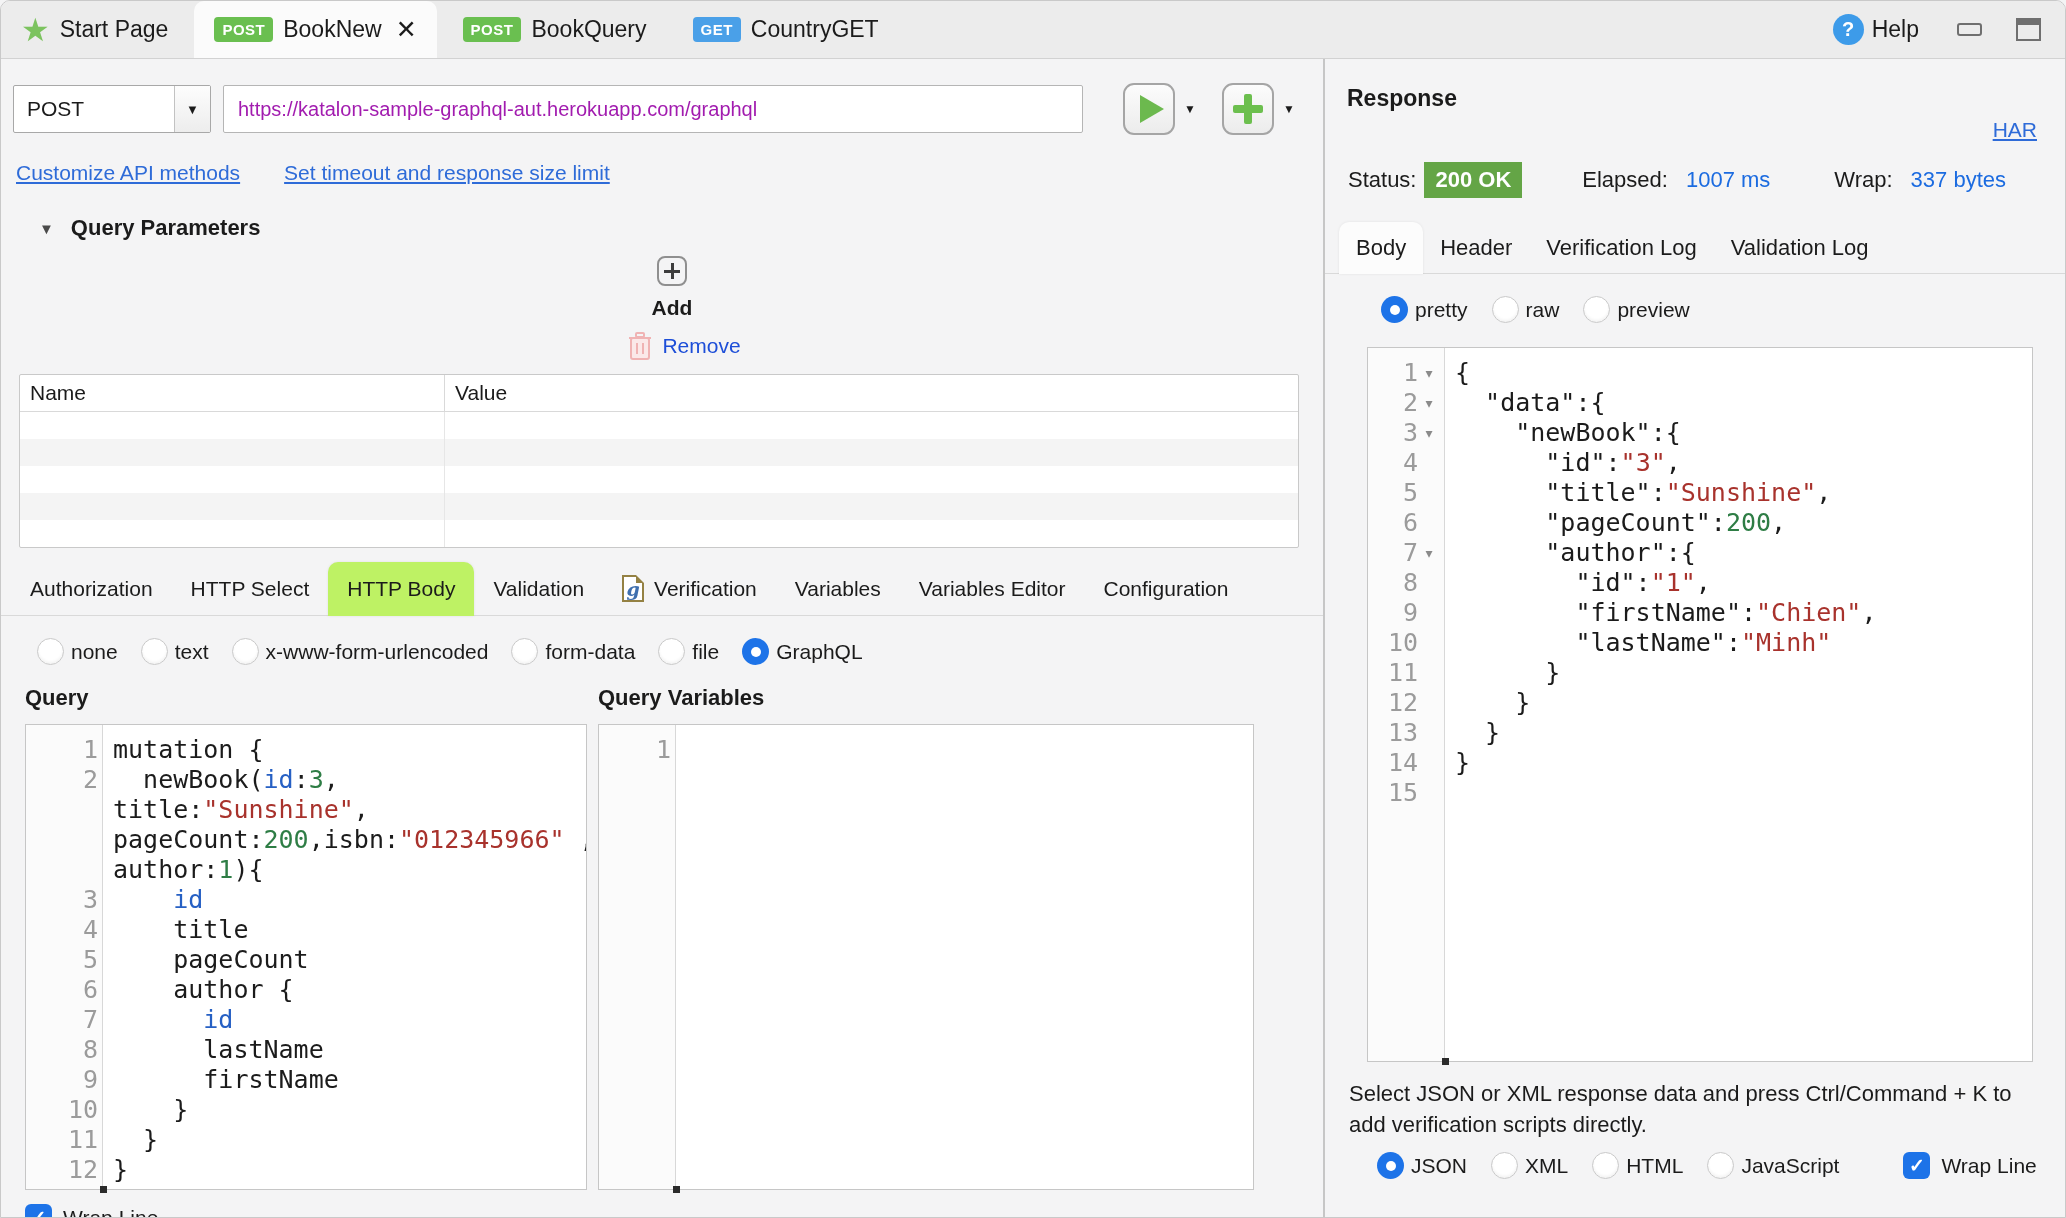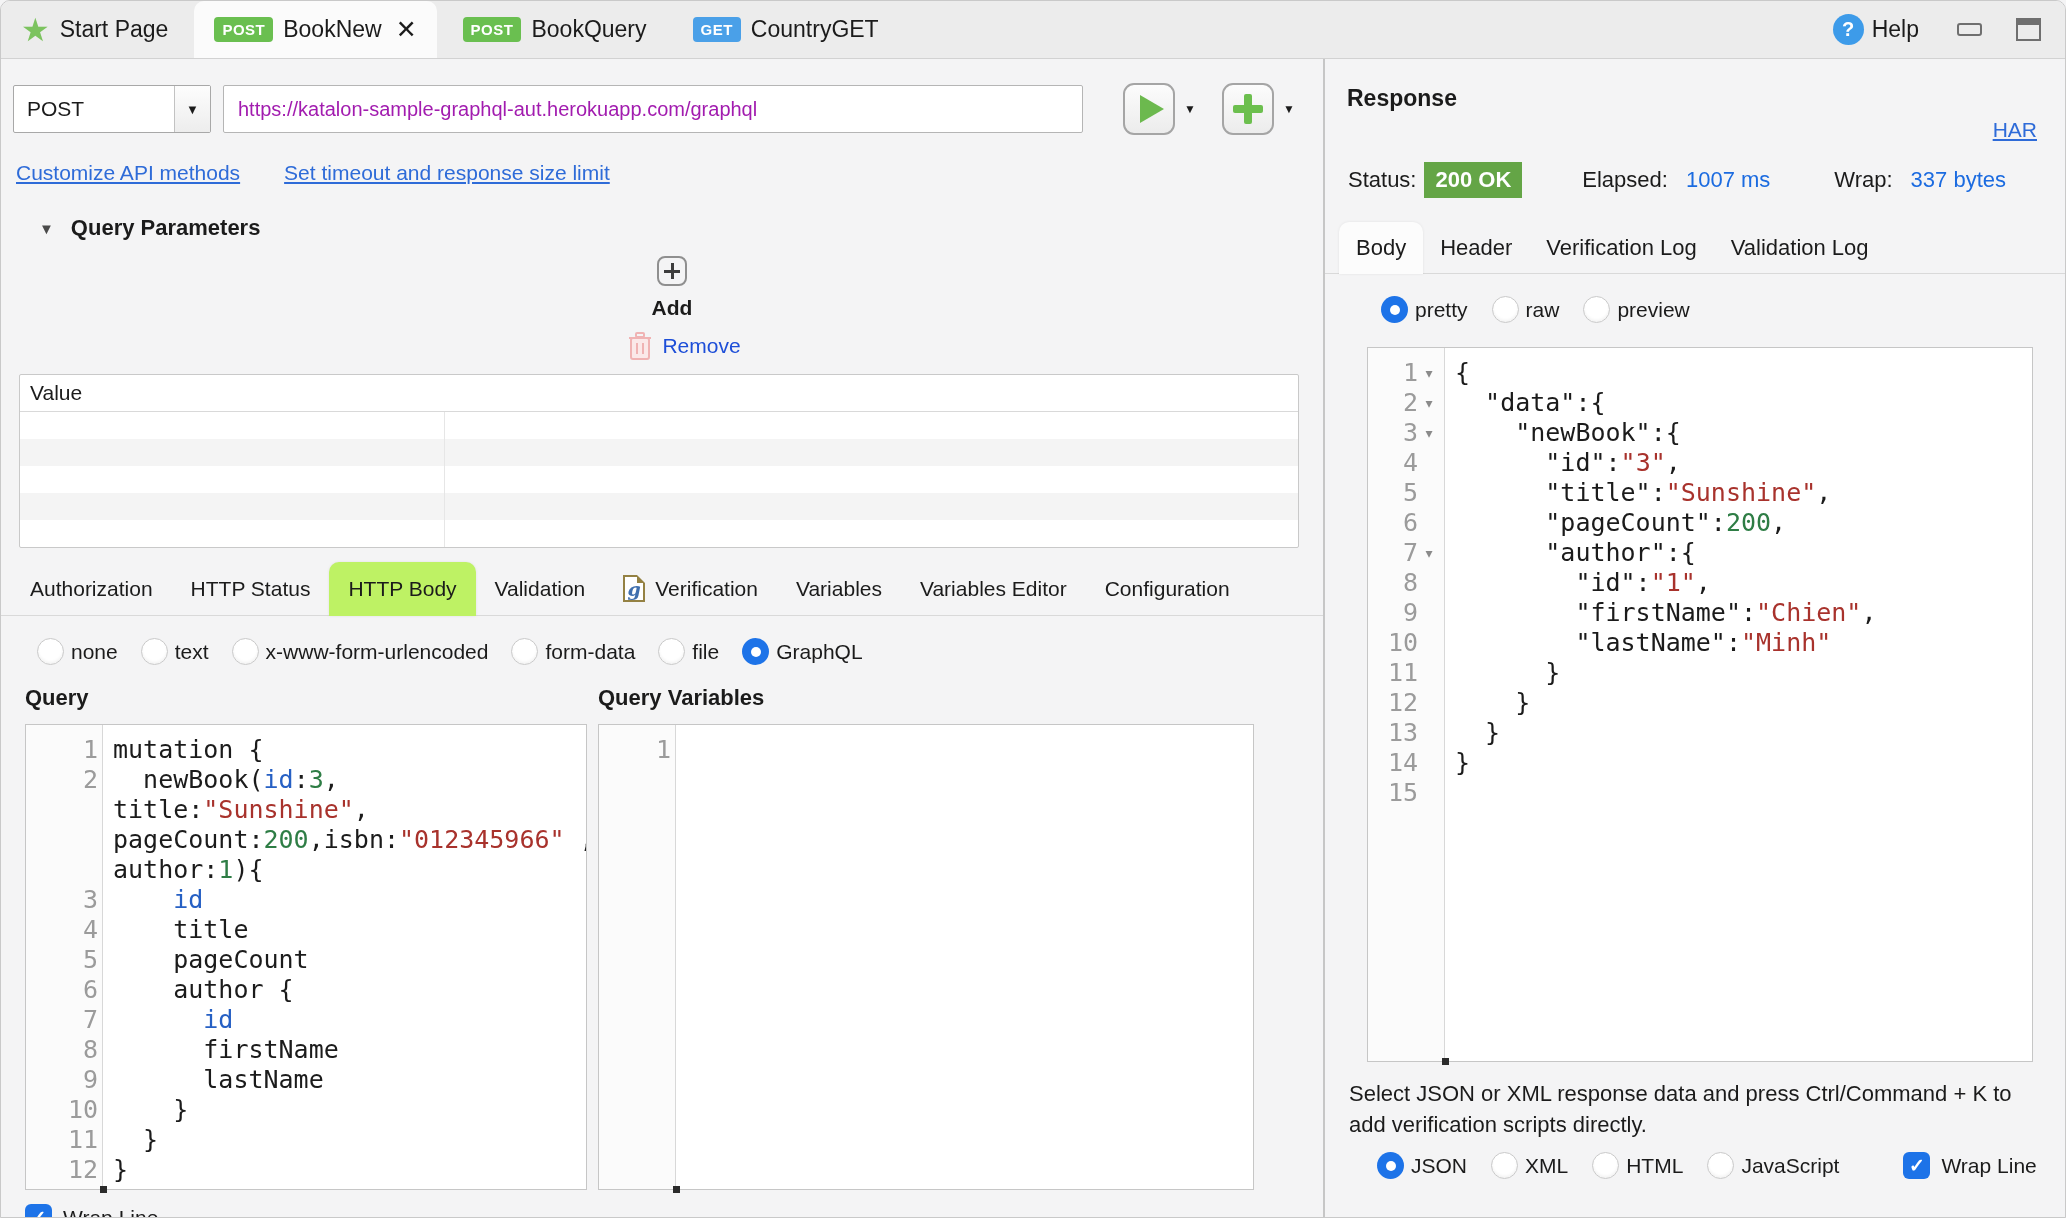--- a/index.html
+++ b/index.html
@@ -194,20 +194,21 @@
                 <line x1="10" y1="13" x2="10" y2="24"></line>
                 <line x1="16" y1="13" x2="16" y2="24"></line>
               </g>
             </svg>
           <span>Remove</span>
         </span>
       </div>
 
       <div class="param-table">
         <div class="pt-header">
+          <div class="pt-c1">Name</div>
           <div class="pt-c2">Value</div>
         </div>
         <div id="pt-rows">
             <div class="pt-row">
               <div class="cell1"></div>
               <div class="cell2"></div>
             </div>
             <div class="pt-row">
               <div class="cell1"></div>
               <div class="cell2"></div>
@@ -225,21 +226,21 @@
               <div class="cell2"></div>
             </div>
           </div>
       </div>
 
       <div class="req-tabs" id="req-tabs">
           <div class="req-tab">
             <span>Authorization</span>
           </div>
           <div class="req-tab">
-            <span>HTTP Status</span>
+            <span>HTTP Select</span>
           </div>
           <div class="req-tab active">
             <span>HTTP Body</span>
           </div>
           <div class="req-tab">
             <span>Validation</span>
           </div>
           <div class="req-tab">
             <span class="gicon">g</span>
             <span>Verification</span>
@@ -337,22 +338,22 @@
                 <div class="code-line"><span class="c-default">mutation {</span></div>
                 <div class="code-line"><span class="c-default">  newBook(</span><span class="c-blue">id</span><span class="c-default">:</span><span class="c-green">3</span><span class="c-default">,</span></div>
                 <div class="code-line"><span class="c-default">title:</span><span class="c-red">"Sunshine"</span><span class="c-default">,</span></div>
                 <div class="code-line"><span class="c-default">pageCount:</span><span class="c-green">200</span><span class="c-default">,isbn:</span><span class="c-red">"012345966"</span><span class="c-default"> ,</span></div>
                 <div class="code-line"><span class="c-default">author:</span><span class="c-green">1</span><span class="c-default">){</span></div>
                 <div class="code-line"><span class="c-default">    </span><span class="c-blue">id</span></div>
                 <div class="code-line"><span class="c-default">    title</span></div>
                 <div class="code-line"><span class="c-default">    pageCount</span></div>
                 <div class="code-line"><span class="c-default">    author {</span></div>
                 <div class="code-line"><span class="c-default">      </span><span class="c-blue">id</span></div>
+                <div class="code-line"><span class="c-default">      lastName</span></div>
                 <div class="code-line"><span class="c-default">      firstName</span></div>
-                <div class="code-line"><span class="c-default">      lastName</span></div>
                 <div class="code-line"><span class="c-default">    }</span></div>
                 <div class="code-line"><span class="c-default">  }</span></div>
                 <div class="code-line"><span class="c-default">}</span></div>
               </div>
             <div class="grip"></div>
           </div>
         </div>
         <div class="ed-col2">
           <div class="editor-label">Query Variables</div>
           <div class="editor tall">

